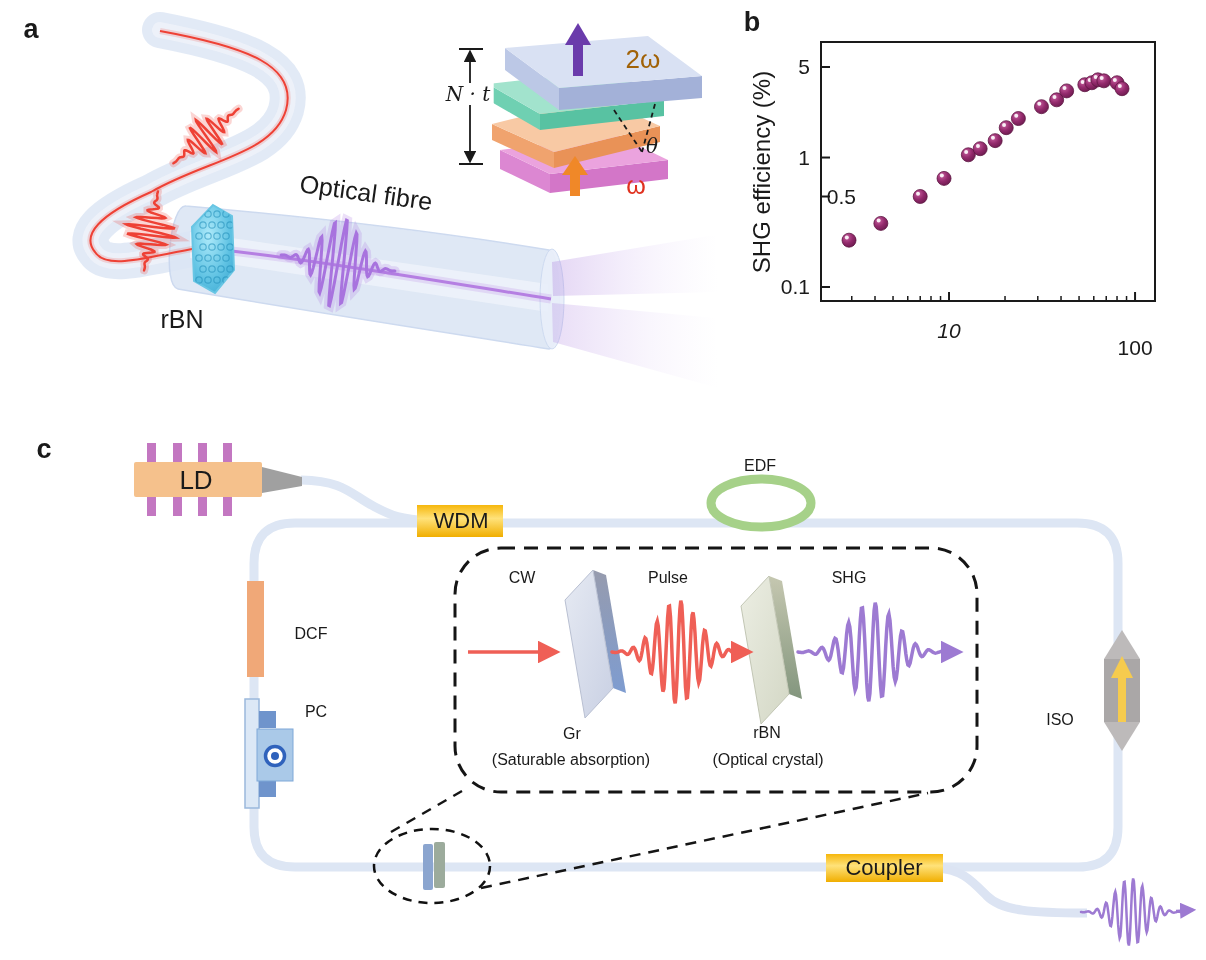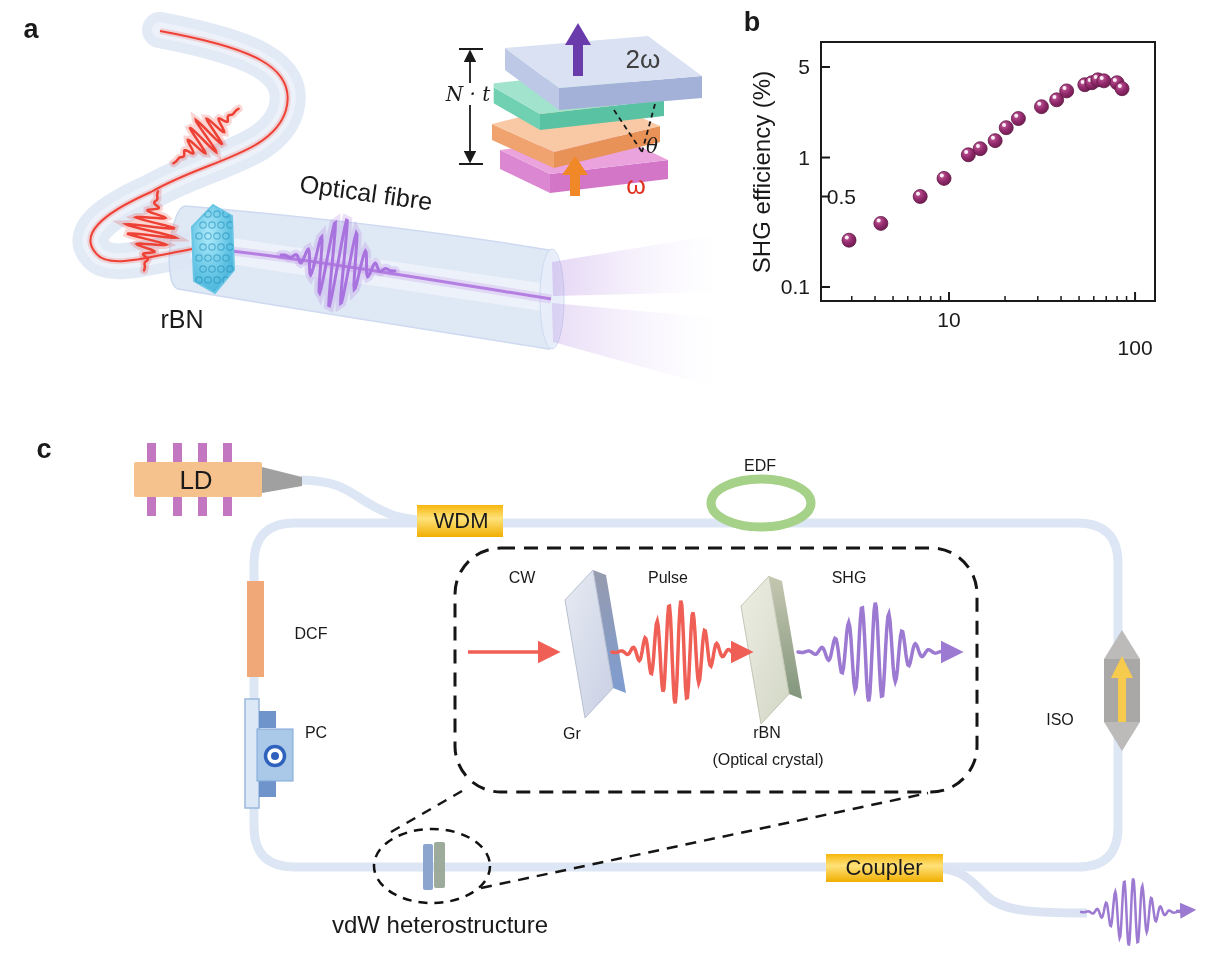--- a/index.html
+++ b/index.html
@@ -7,21 +7,21 @@
        font-family:"Liberation Sans",sans-serif;}
   .fig svg{position:absolute;left:0;top:0;}
   #labels{position:absolute;left:0;top:0;width:1206px;height:960px;}
   .lbl{position:absolute;white-space:nowrap;color:#1a1a1a;transform:translate(-50%,-50%);
        font-size:16px;line-height:1.1;}
   .pl{font-weight:bold;font-size:27px;}
   .f26{font-size:26px;} .f25{font-size:25px;} .f24{font-size:24px;} .f22{font-size:22px;text-align:center;}
   .rot8{transform:translate(-50%,-50%) rotate(8deg);}
   .rotY{transform:translate(-50%,-50%) rotate(-90deg);font-size:24px;}
   .math{font-family:"DejaVu Serif",serif;font-style:italic;font-size:20px;background:#fff;padding:0 3px;}
-  .wpurple{color:#404040;font-size:26px;}
+  .wpurple{color:#a16207;font-size:26px;}
   .wred{color:#e0311f;font-size:25px;}
   .tick-x{transform:translate(-50%,0);font-size:21px;}
   .tick-y{transform:translate(-100%,-50%);font-size:21px;}
 </style>
 </head>
 <body>
 
 <div class="fig">
 
 <svg width="1206" height="960" viewBox="0 0 1206 960">
@@ -315,31 +315,31 @@
   <div class="lbl math" style="left:652px;top:146px;background:none">θ</div>
 
   <div class="lbl pl" style="left:752px;top:23px">b</div>
   <div class="lbl rotY" style="left:762px;top:172px">SHG efficiency (%)</div>
 
   <div class="lbl pl" style="left:44px;top:450px">c</div>
   <div class="lbl f26" style="left:196px;top:480px">LD</div>
   <div class="lbl f22" style="left:461px;top:521px">WDM</div>
   <div class="lbl" style="left:760px;top:466px">EDF</div>
   <div class="lbl" style="left:311px;top:634px">DCF</div>
-  <div class="lbl" style="left:316px;top:733px">PC</div>
+  <div class="lbl" style="left:316px;top:712px">PC</div>
   <div class="lbl" style="left:1060px;top:720px">ISO</div>
   <div class="lbl f22" style="left:884px;top:868px">Coupler</div>
-  <div class="lbl f24" style="left:440px;top:925px">vdW heterostructure</div>
 
   <div class="lbl" style="left:522px;top:578px">CW</div>
   <div class="lbl" style="left:668px;top:578px">Pulse</div>
   <div class="lbl" style="left:849px;top:578px">SHG</div>
   <div class="lbl" style="left:572px;top:734px">Gr</div>
   <div class="lbl" style="left:767px;top:733px">rBN</div>
+  <div class="lbl" style="left:571px;top:760px">(Saturable absorption)</div>
   <div class="lbl" style="left:768px;top:760px">(Optical crystal)</div>
-<div class="lbl tick-x" style="left: 949.031px; top: 308px;">10</div>
+<div class="lbl tick-x" style="left: 949.031px; top: 319px; font-style: italic;">10</div>
       <div class="lbl tick-x" style="left: 1135.06px; top: 308px; margin-top: 28px;">100</div>
       <div class="lbl tick-y" style="left: 810px; top: 287.026px;">0.1</div>
       <div class="lbl tick-y" style="left: 856px; top: 196.51px;">0.5</div>
       <div class="lbl tick-y" style="left: 810px; top: 157.526px;">1</div>
       <div class="lbl tick-y" style="left: 810px; top: 67.0096px;">5</div>
     </div>
 </div>
 
 </body></html>

